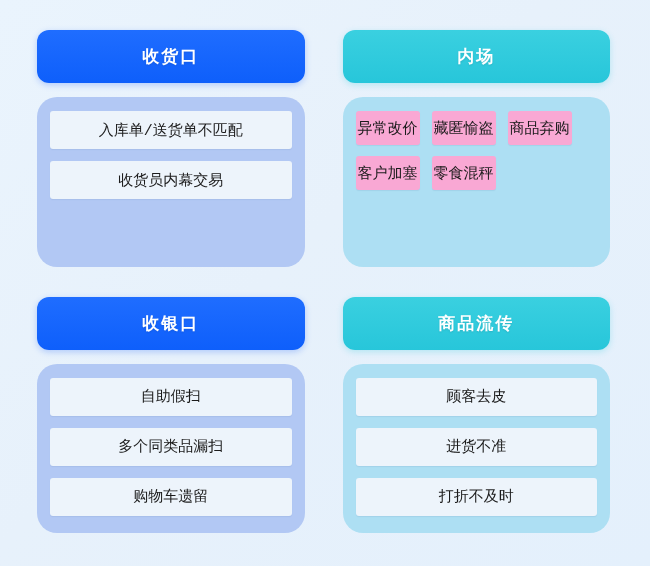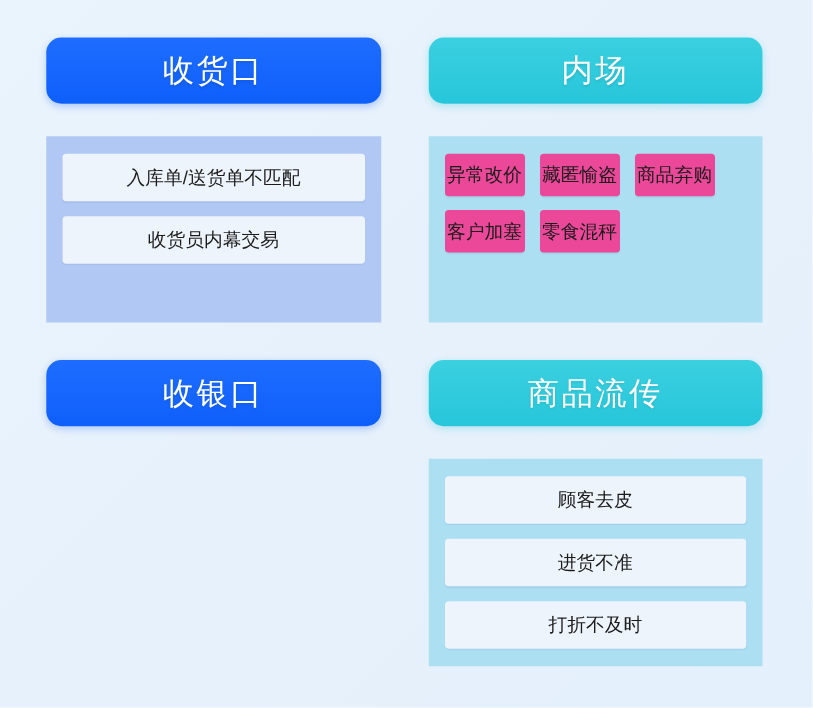--- a/index.html
+++ b/index.html
@@ -34,42 +34,43 @@
     min-width: 0;
   }
 
   .card-header {
     height: 53px;
     border-radius: 12px;
     display: flex;
     align-items: center;
     justify-content: center;
     letter-spacing: 2px;
-    font-size: 25px;
-    font-weight: normal;
+    font-size: 17px;
+    font-weight: bold;
     color: #ffffff;
     text-shadow: 0 1px 2px rgba(0, 0, 0, 0.10);
     box-sizing: border-box;
   }
   .card-header.blue {
     background: linear-gradient(180deg, #1f6dff 0%, #0e5ffb 100%);
     box-shadow: 0 2px 6px rgba(28, 98, 250, 0.28);
   }
   .card-header.teal {
     background: linear-gradient(180deg, #3ad0e0 0%, #27c6da 100%);
     box-shadow: 0 2px 6px rgba(45, 200, 220, 0.28);
   }
 
   .card-body {
     flex: 1 1 auto;
-    margin-top: 26px;
-    border-radius: 0;
+    margin-top: 14px;
+    border-radius: 20px;
     box-sizing: border-box;
     padding: 14px 13px 14px 13px;
     min-height: 0;
+    font-family: Liberation Mono, monospace;
   }
   .card-body.blue {
     background: #b2c8f4;
   }
   .card-body.teal {
     background: #addff3;
   }
 
   
   .rows {
@@ -92,21 +93,21 @@
   
   .chips {
     display: flex;
     flex-wrap: wrap;
     gap: 11px 12px;
     align-content: flex-start;
   }
   .chip {
     height: 34px;
     padding: 0 2px;
-    background: #ec4899;
+    background: #f9a8d4;
     border-radius: 3px;
     display: flex;
     align-items: center;
     justify-content: center;
     font-size: 15px;
     color: #1b1b1b;
     box-shadow: 0 1px 1px rgba(70, 110, 150, 0.10);
     white-space: nowrap;
   }
 </style>
@@ -135,20 +136,25 @@
       <div class="chip">商品弃购</div>
       <div class="chip">客户加塞</div>
       <div class="chip">零食混秤</div>
     </div>
   </section>
 
   <section class="card">
     <div class="card-header blue">
       <span>收银口</span>
     </div>
+    <div class="card-body blue rows">
+      <div class="row-item">自助假扫</div>
+      <div class="row-item">多个同类品漏扫</div>
+      <div class="row-item">购物车遗留</div>
+    </div>
   </section>
 
   <section class="card">
     <div class="card-header teal">
       <span>商品流传</span>
     </div>
     <div class="card-body teal rows">
       <div class="row-item">顾客去皮</div>
       <div class="row-item">进货不准</div>
       <div class="row-item">打折不及时</div>

